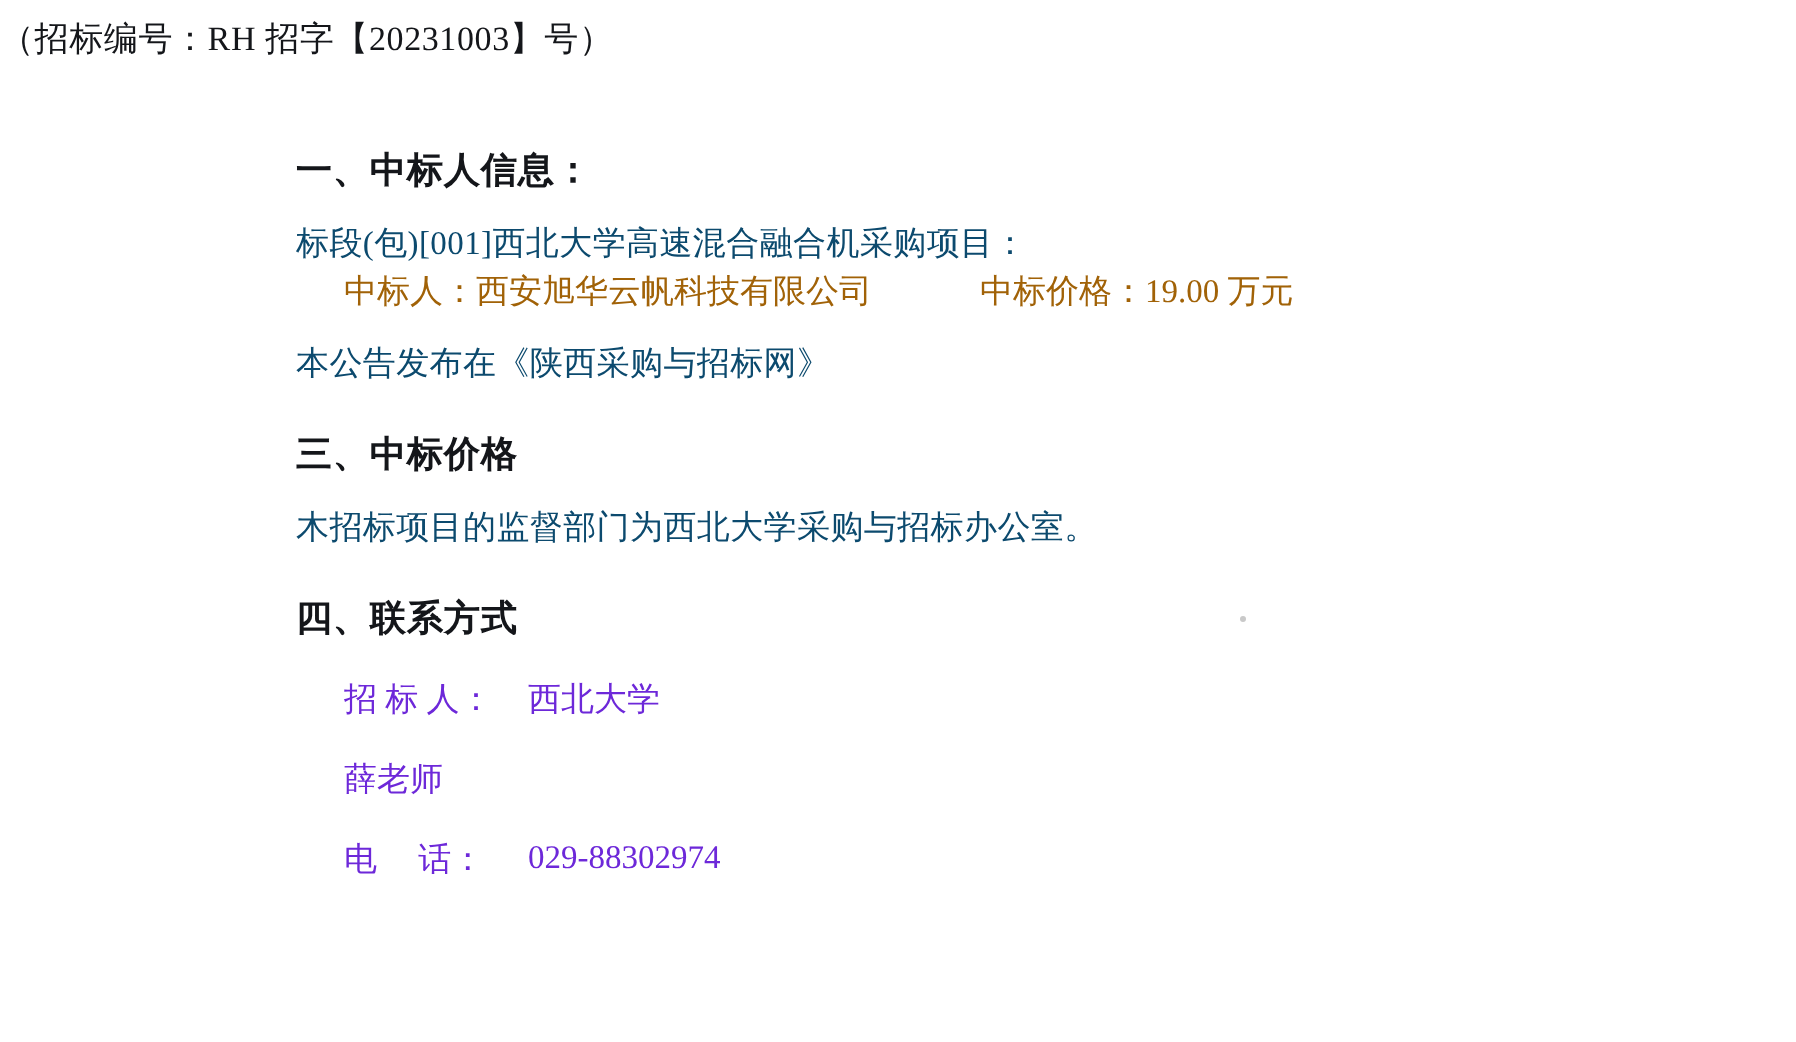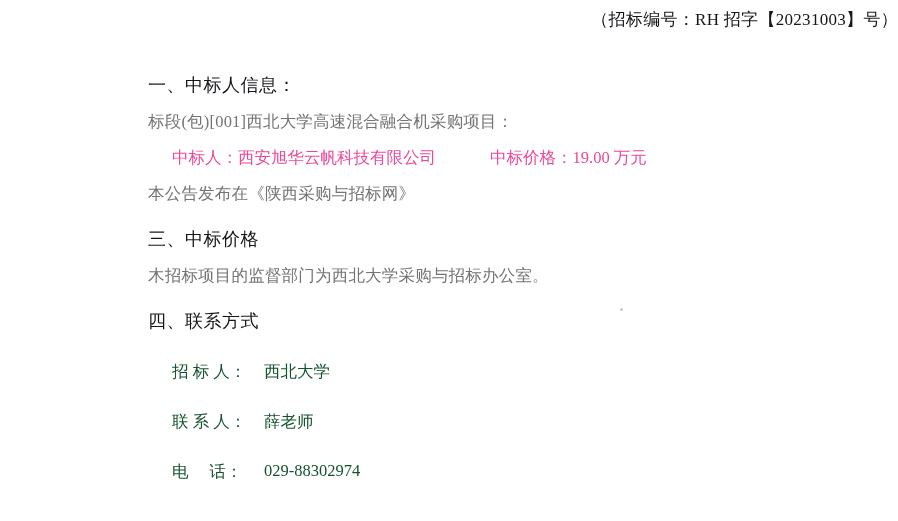--- a/index.html
+++ b/index.html
@@ -15,74 +15,74 @@
     color: #1c1c1c;
   }
   .page {
     position: relative;
     width: 898px;
     height: 521px;
     box-sizing: border-box;
     padding: 0;
   }
   .doc-number {
-    text-align: right;
+    text-align: left;
     font-size: 17px;
     letter-spacing: 0.3px;
     margin-top: 8px;
     color: #14161a;
   }
   .body-block {
     margin-top: 42px;
     padding-left: 148px;
     padding-right: 60px;
   }
   .heading {
     font-size: 18px;
-    font-weight: normal;
+    font-weight: bold;
     color: #14161a;
     margin-top: 22px;
     margin-bottom: 0;
     letter-spacing: 0.5px;
   }
   .heading.first {
     margin-top: 0;
   }
   .para {
     font-size: 16.5px;
     margin-top: 14px;
-    color: #737373;
+    color: #0c4a6e;
     letter-spacing: 0.2px;
   }
   .winner-line {
     font-size: 16.5px;
-    margin-top: 14px;
+    margin-top: 2px;
     padding-left: 24px;
     display: flex;
-    color: #ec4899;
+    color: #a16207;
   }
   .winner-line .label {
     white-space: pre;
   }
   .winner-line .value {
     white-space: pre;
   }
   .gap-lg {
     display: inline-block;
     width: 54px;
   }
   .contact-rows {
     margin-top: 12px;
   }
   .contact-row {
     display: flex;
     font-size: 16.5px;
-    margin-top: 28px;
+    margin-top: 18px;
     padding-left: 24px;
-    color: #14532d;
+    color: #6d28d9;
   }
   .contact-row .c-label {
     width: 92px;
     white-space: pre;
     flex: 0 0 auto;
   }
   .contact-row .c-value {
     white-space: pre;
     font-family: Liberation Serif, serif;
   }
@@ -120,21 +120,20 @@
     <div class="heading">三、中标价格</div>
     <div class="para">木招标项目的监督部门为西北大学采购与招标办公室。</div>
 
     <div class="heading">四、联系方式</div>
     <div class="contact-rows">
       <div class="contact-row">
         <span class="c-label">招 标 人：</span>
         <span class="c-value">西北大学</span>
       </div>
       <div class="contact-row">
-        <span class="c-label">联 系 人：</span>
         <span class="c-value">薛老师</span>
       </div>
       <div class="contact-row">
         <span class="c-label">电     话：</span>
         <span class="c-value">029-88302974</span>
       </div>
 
     </div>
 
   </div>

